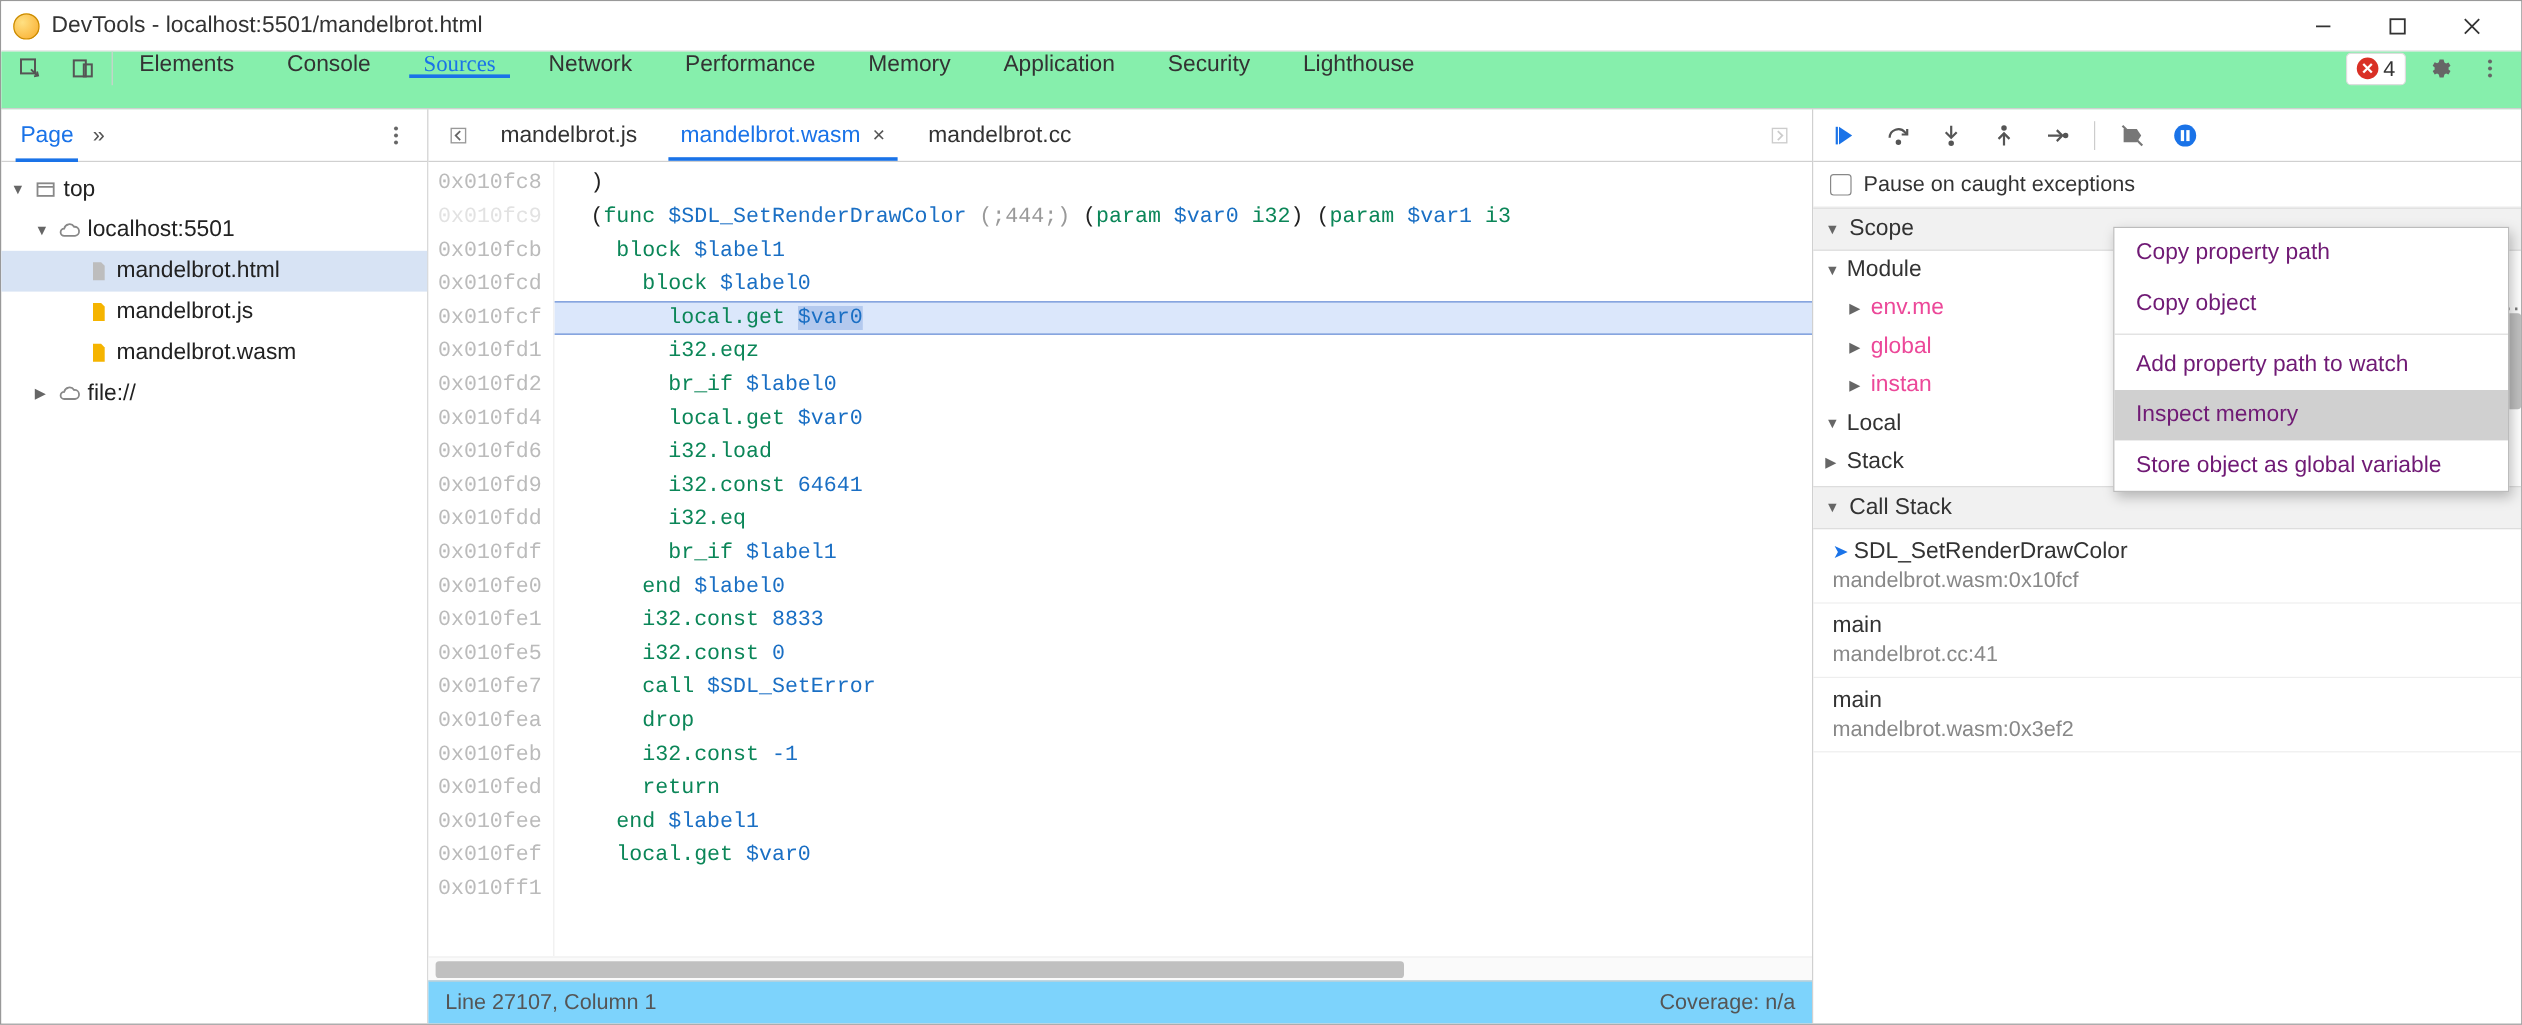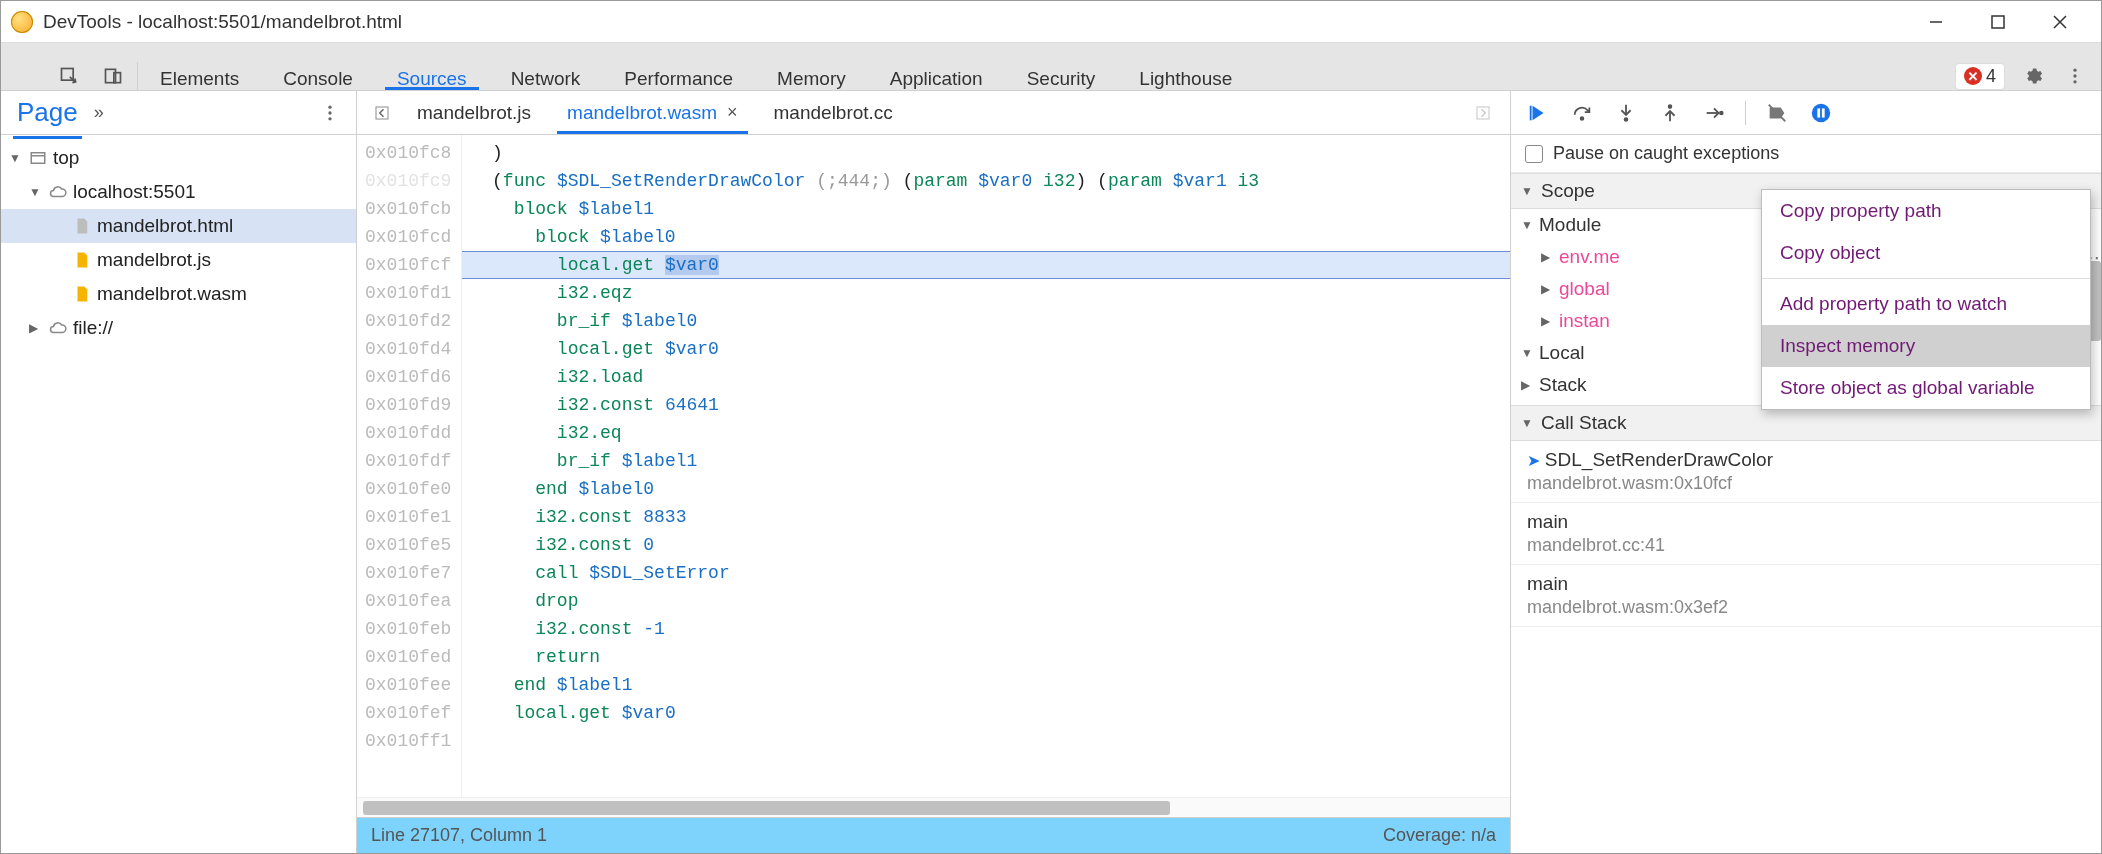--- a/index.html
+++ b/index.html
@@ -21,49 +21,48 @@
   background: #fff;
   border-bottom: 1px solid #ddd;
 }
 .titlebar .app-icon { width:22px; height:22px; margin-right:10px; border-radius:50%; background: radial-gradient(circle at 35% 35%, #ffe082, #f9a825); box-shadow:0 0 0 1px #c88a00 inset;}
 .titlebar .title { flex: 0 0 auto; color:#333; font-size:19px; }
 .titlebar .spacer { flex:1; }
 .winbtn { width:62px; height:40px; display:flex; align-items:center; justify-content:center; font-size:20px; color:#333;}
 .winbtn svg { width:16px; height:16px; }
 .toolbar {
   height: 48px;
-  background: #e5e5e5;
+  background: #86efac;
   border-bottom:1px solid #d0d0d0;
   display:flex;
-  align-items:flex-end;
-  padding-left:44px;
+  align-items:flex-start;
 }
 .toolbar .left-icons { display:flex; align-items:center; padding:0 10px; gap:16px; border-right:1px solid #d0d0d0;}
 .toolbar .tabs { display:flex; align-items:stretch; }
 .toolbar .tab { padding:0 22px; display:flex; align-items:center; color:#333; cursor:pointer; position:relative; font-size:19px;}
-.toolbar .tab.active { color:#1a73e8; }
+.toolbar .tab.active { color:#1a73e8;font-family:Liberation Serif, serif; }
 .toolbar .tab.active::after { content:""; position:absolute; left:10px; right:10px; bottom:0; height:3px; background:#1a73e8;}
 .toolbar .right { margin-left:auto; display:flex; align-items:center; gap:14px; padding-right:12px;}
 .err-badge { display:flex; align-items:center; gap:4px; border:1px solid #ddd; border-radius:4px; padding:2px 8px; background:#fff;}
 .err-dot { width:18px; height:18px; border-radius:50%; background:#d93025; color:#fff; display:flex; align-items:center; justify-content:center; font-size:13px; font-weight:bold;}
 .icon-btn { color:#555; padding:4px; display:flex;}
 .icon-btn svg { width:20px; height:20px; }
 .main {
   display:flex;
   height: calc(100% - 42px - 48px);
 }
 
 .sidebar-left {
   width: 356px;
   border-right:1px solid #d0d0d0;
   display:flex;
   flex-direction:column;
 }
 .pane-header { height:44px; border-bottom:1px solid #d0d0d0; display:flex; align-items:center; padding:0 12px; gap:12px;}
-.pane-tab { color:#333; font-size:26px; position:relative; padding:10px 4px;}
+.pane-tab { color:#333; font-size:19px; position:relative; padding:10px 4px;}
 .pane-tab.active { color:#1a73e8;}
 .pane-tab.active::after { content:""; position:absolute; left:0; right:0; bottom:-1px; height:3px; background:#1a73e8;}
 .chev { font-size:18px; color:#555;}
 .tree { padding:6px 0; font-size:19px;}
 .tree-row { display:flex; align-items:center; height:34px; padding-left:8px; gap:6px; white-space:nowrap;}
 .tree-row.selected { background:#d7e3f4;}
 .tri { width:14px; display:inline-block; color:#666; font-size:12px;}
 .folder-icon, .file-icon, .cloud-icon { width:18px; height:18px; flex:0 0 18px; }
 .file-yellow { fill:#f5b400;}
 .file-grey { fill:#bdbdbd;}

